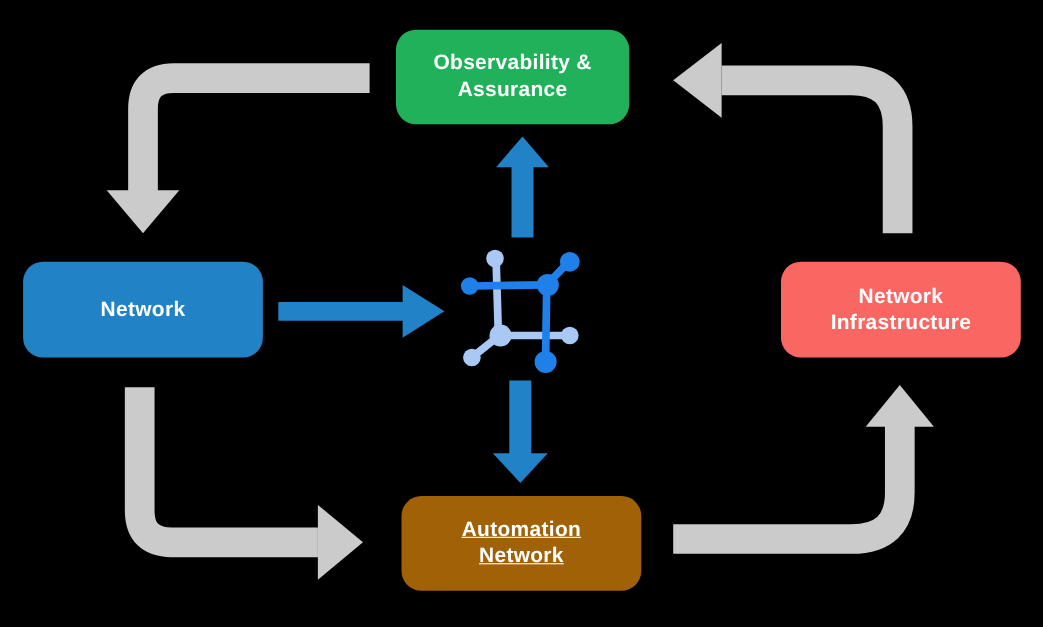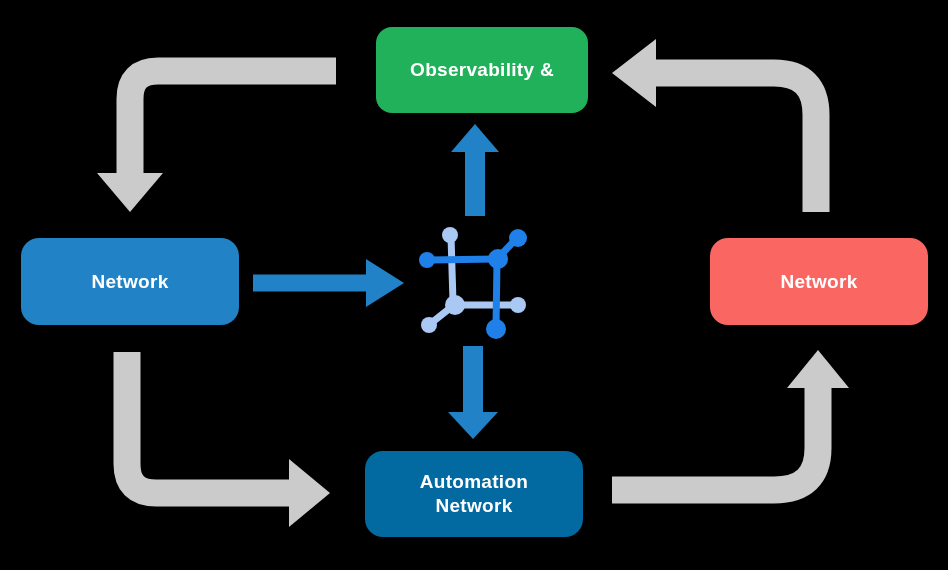--- a/index.html
+++ b/index.html
@@ -17,24 +17,24 @@
     display:flex;flex-direction:column;
     align-items:center;justify-content:center;
     color:#ffffff;
     font-weight:600;
     font-size:19px;
     line-height:24px;
     letter-spacing:0.3px;
     text-align:center;
   }
   .node span{display:block;}
-  #node-observability{left:376px;top:27px;width:212px;height:86px;background:#21B15A;border-radius:16px;}
+  #node-observability{left:360px;top:27px;width:212px;height:86px;background:#21B15A;}
   #node-operations{left:21px;top:238px;width:218px;height:87px;background:#2183C5;}
   #node-infrastructure{left:710px;top:238px;width:218px;height:87px;background:#FA6763;}
-  #node-automation{left:365px;top:451px;width:218px;height:86px;background:#0369a1;}
+  #node-automation{left:365px;top:451px;width:218px;height:86px;background:#a16207;text-decoration:underline;}
 
   .gray-shaft{stroke:#CBCBCB;stroke-width:27;fill:none;}
   .gray-head{fill:#CBCBCB;}
   .blue-shaft{stroke:#2182C8;fill:none;}
   .blue-head{fill:#2182C8;}
   .icon-light{stroke:#A9C9F4;stroke-width:7;stroke-linecap:round;fill:none;}
   .icon-light-node{fill:#A9C9F4;}
   .icon-dark{stroke:#1E80E8;stroke-width:7;stroke-linecap:round;fill:none;}
   .icon-dark-node{fill:#1E80E8;}
 </style>
@@ -95,28 +95,30 @@
       <path class="icon-dark" d="M 82 39 L 81 105"></path>
       <circle class="icon-dark-node" cx="12" cy="38" r="8"></circle>
       <circle class="icon-dark-node" cx="83" cy="37" r="10"></circle>
       <circle class="icon-dark-node" cx="103" cy="16" r="9"></circle>
       <circle class="icon-dark-node" cx="81" cy="107" r="10"></circle>
     </g>
   </svg>
 
   <div class="node" id="node-observability">
     <span>Observability &amp;</span>
+    <span>Assurance</span>
   </div>
 
   <div class="node" id="node-operations">
     <span>Network</span>
   </div>
 
   <div class="node" id="node-infrastructure">
     <span>Network</span>
+    <span>Infrastructure</span>
   </div>
 
   <div class="node" id="node-automation">
     <span>Automation</span>
     <span>Network</span>
   </div>
 
 </div>
 
 </body></html>

